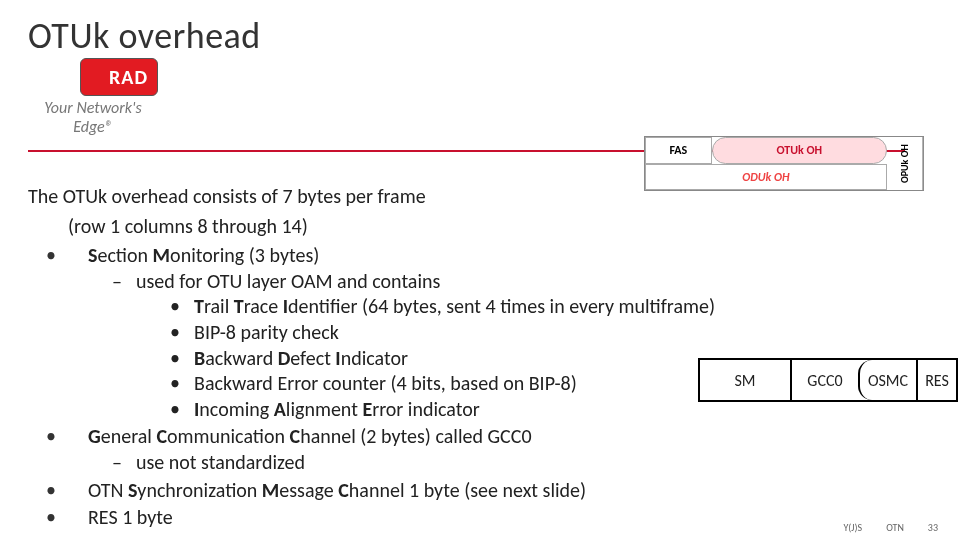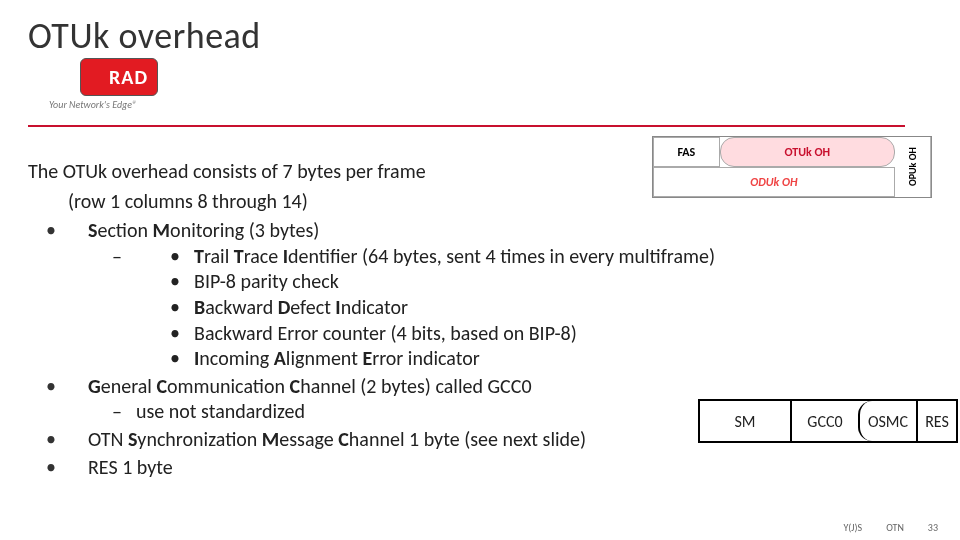--- a/index.html
+++ b/index.html
@@ -42,21 +42,21 @@
     display: flex;
     align-items: center;
     justify-content: center;
     font-weight: 800;
     font-size: 20px;
     letter-spacing: 1px;
     margin-left: auto;
     padding-left: 19px;
   }
   .tagline {
-    font-size: 10px;
+    font-size: 16px;
     color: #777;
     margin-top: 2px;
     font-style: italic;
   }
   .divider {
     border: none;
     border-top: 2px solid #c8102e;
     margin: 14px 0 32px 0;
     width: 97%;
   }
@@ -109,23 +109,23 @@
     content: "•";
     position: absolute;
     left: 0;
   }
   b { font-weight: 700; }
 
   
   .mini-diagram {
     position: absolute;
     top: 136px;
-    right: 28px;
+    right: 36px;
     width: 280px;
-    height: 62px;
+    height: 55px;
     border: 1px solid #888;
     font-size: 12px;
     line-height: 1;
   }
   .mini-row { display: flex; height: 50%; }
   .mini-cell {
     border: 1px solid #aaa;
     display: flex;
     align-items: center;
     justify-content: center;
@@ -147,21 +147,21 @@
     writing-mode: vertical-rl;
     transform: rotate(180deg);
     font-size: 10px;
     font-weight: 700;
     color: #000;
   }
 
   
   .byte-table {
     position: absolute;
-    top: 399px;
+    top: 358px;
     right: 2px;
     display: flex;
     border: 2px solid #000;
     font-size: 16px;
   }
   .byte-table .bcell {
     border-left: 2px solid #000;
     height: 40px;
     display: flex;
     align-items: center;
@@ -213,21 +213,21 @@
   </div>
 
   <div class="content">
     <div class="intro">The OTUk overhead consists of 7 bytes per frame</div>
     <div class="intro-sub">(row 1 columns 8 through 14)</div>
 
     <ul class="level1">
       <li>
         <b>S</b><span>ection </span><b>M</b><span>onitoring (3 bytes)</span>
         <ul class="level2">
-          <li>
+          <li><span>used for OTU layer OAM and contains</span>
             <ul class="level3">
               <li><b>T</b><span>rail </span><b>T</b><span>race </span><b>I</b><span>dentifier (64 bytes, sent 4 times in every multiframe)</span></li>
               <li>BIP-8 parity check</li>
               <li><b>B</b><span>ackward </span><b>D</b><span>efect </span><b>I</b><span>ndicator</span></li>
               <li>Backward Error counter (4 bits, based on BIP-8)</li>
               <li><b>I</b><span>ncoming </span><b>A</b><span>lignment </span><b>E</b><span>rror indicator</span></li>
             </ul>
           </li>
         </ul>
       </li>

